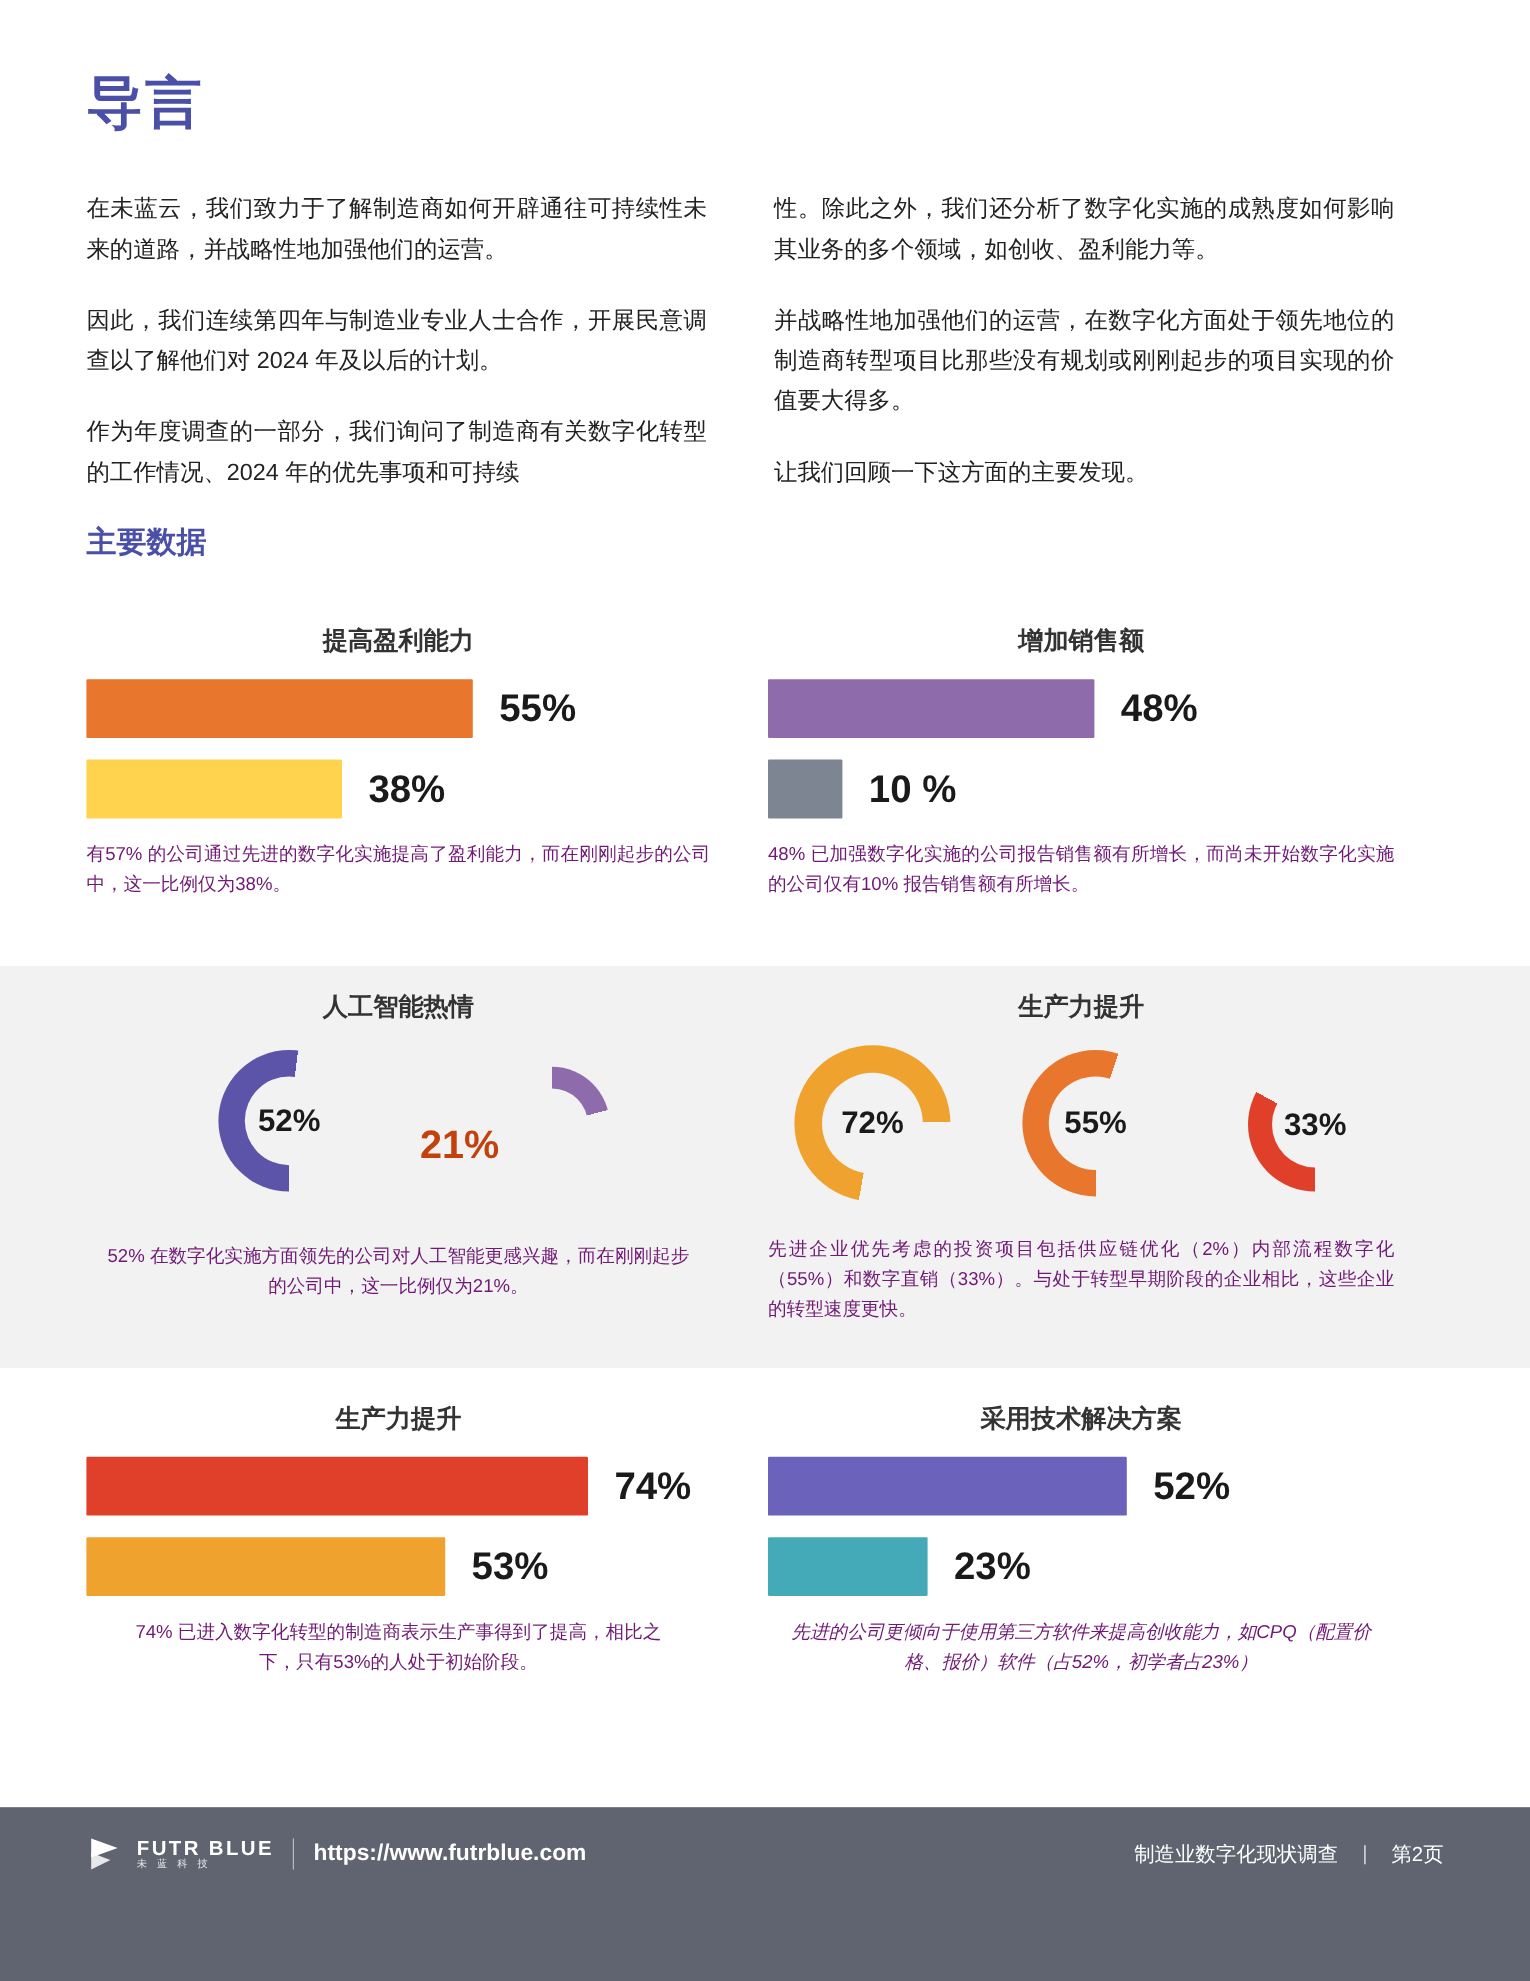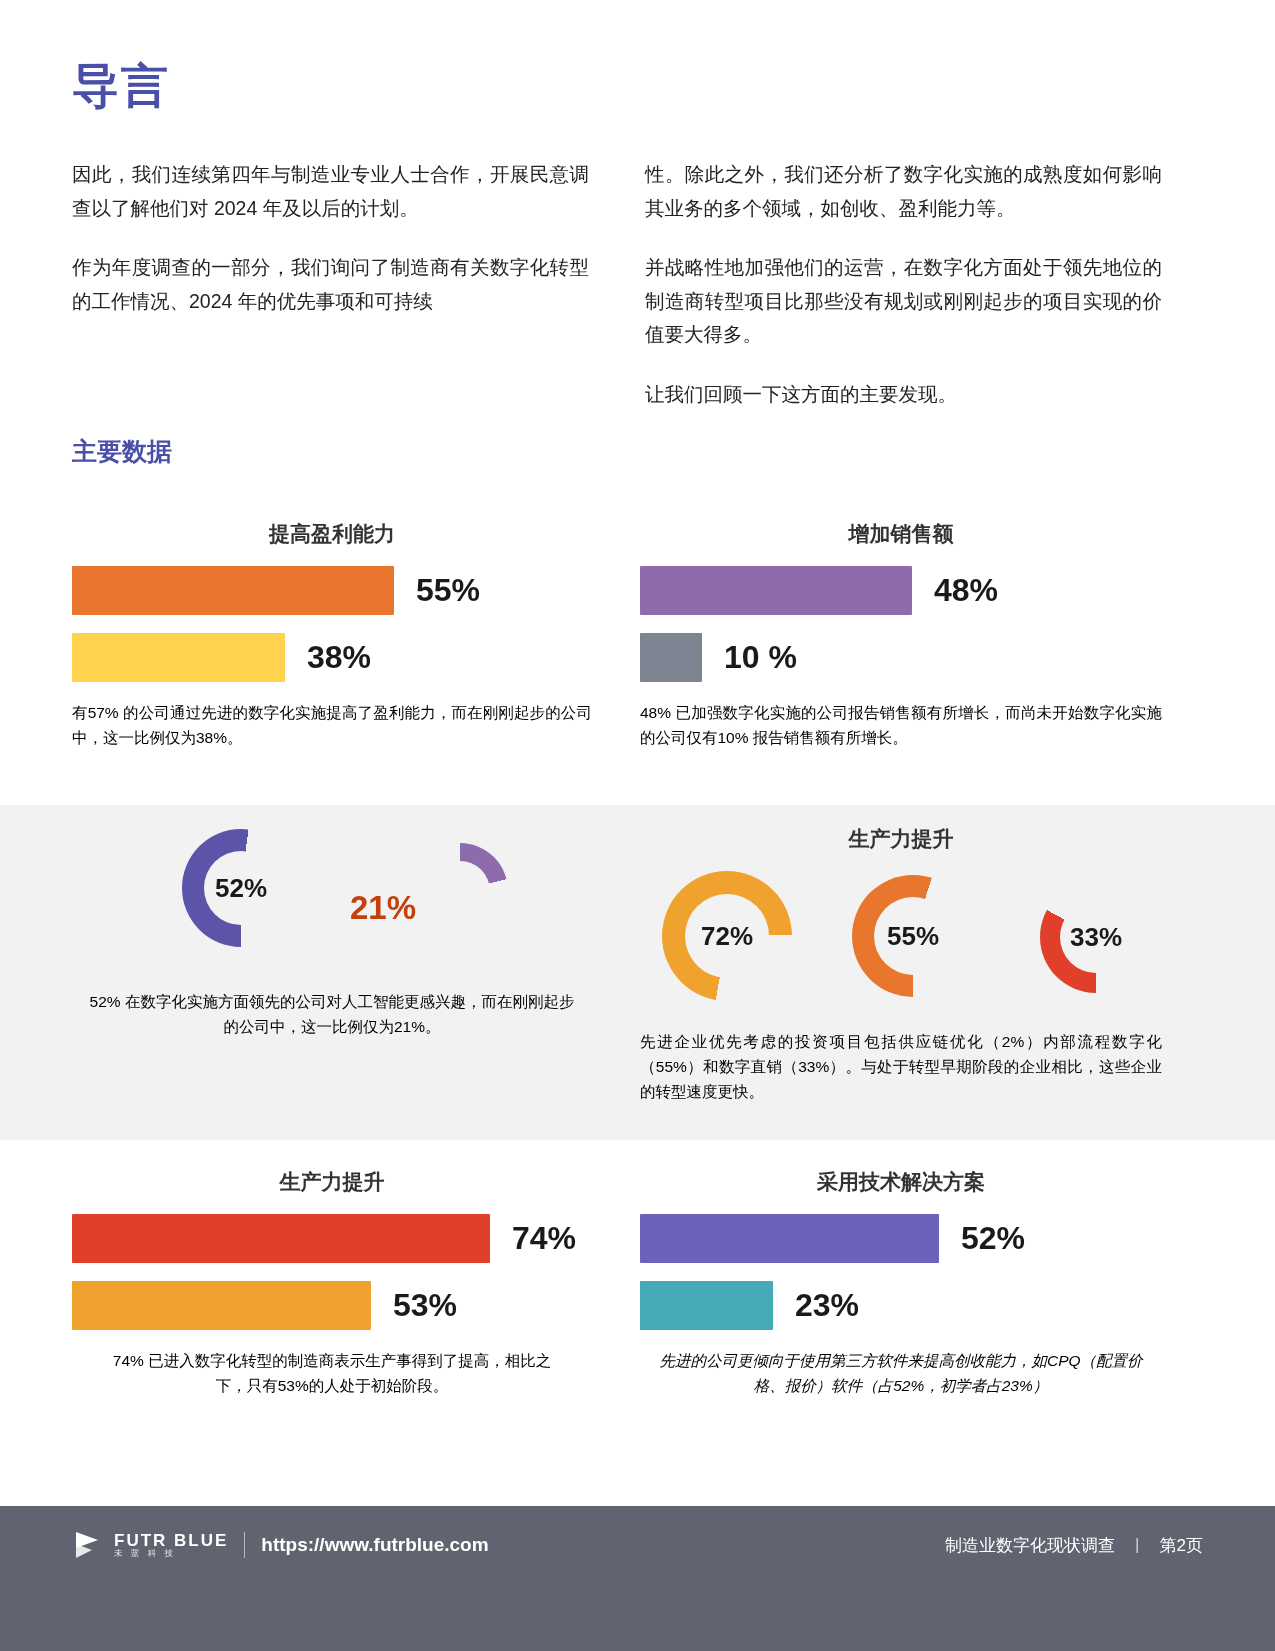--- a/index.html
+++ b/index.html
@@ -100,21 +100,21 @@
   .bar-val {
     font-size: 32px;
     font-weight: bold;
     color: #1a1a1a;
     margin-left: 22px;
     white-space: nowrap;
   }
   .caption {
     font-size: 15.5px;
     line-height: 1.62;
-    color: #000000;
+    color: #701a75;
     text-align: justify;
   }
   .caption.center {
     text-align: center;
   }
   .caption.italic {
     font-style: italic;
   }
 
   
@@ -214,20 +214,21 @@
 </head>
 <body>
 
 <div class="page">
   <div class="left-rule"></div>
 
   <div class="intro-title">导言</div>
 
   <div class="intro-cols">
     <div class="intro-col">
+      <p>在未蓝云，我们致力于了解制造商如何开辟通往可持续性未来的道路，并战略性地加强他们的运营。</p>
       <p>因此，我们连续第四年与制造业专业人士合作，开展民意调查以了解他们对 2024 年及以后的计划。</p>
       <p>作为年度调查的一部分，我们询问了制造商有关数字化转型的工作情况、2024 年的优先事项和可持续</p>
     </div>
     <div class="intro-col">
       <p>性。除此之外，我们还分析了数字化实施的成熟度如何影响其业务的多个领域，如创收、盈利能力等。</p>
       <p>并战略性地加强他们的运营，在数字化方面处于领先地位的制造商转型项目比那些没有规划或刚刚起步的项目实现的价值要大得多。</p>
       <p>让我们回顾一下这方面的主要发现。</p>
     </div>
   </div>
 
@@ -255,20 +256,21 @@
       <div class="bar-val">48%</div>
     </div>
     <div class="bar-row">
       <div class="bar" style="width:62px; background:#7d8492;"></div>
       <div class="bar-val">10 %</div>
     </div>
     <div class="caption" style="margin-top:18px;">48% 已加强数字化实施的公司报告销售额有所增长，而尚未开始数字化实施的公司仅有10% 报告销售额有所增长。</div>
   </div>
 
   <div class="stat" style="left:72px; top:825px; width:520px;">
+    <div class="stat-title">人工智能热情</div>
     <div style="position:relative; height:150px;">
       <div class="donut-wrap" style="position:absolute; left:110px; top:4px;">
         <div class="donut" style="width:118px;height:118px;background:conic-gradient(from 180deg, #5b54a8 0 52%, #f2f2f2 52% 100%);">
           <div class="hole" style="width:74px;height:74px;"></div>
           <div class="lbl">52%</div>
         </div>
       </div>
       <div class="donut-wrap" style="position:absolute; left:340px; top:18px;">
         <div class="donut" style="width:96px;height:96px;background:conic-gradient(from 0deg, #8e6bab 0 21%, #f2f2f2 21% 100%);">
           <div class="hole" style="width:60px;height:60px;"></div>

